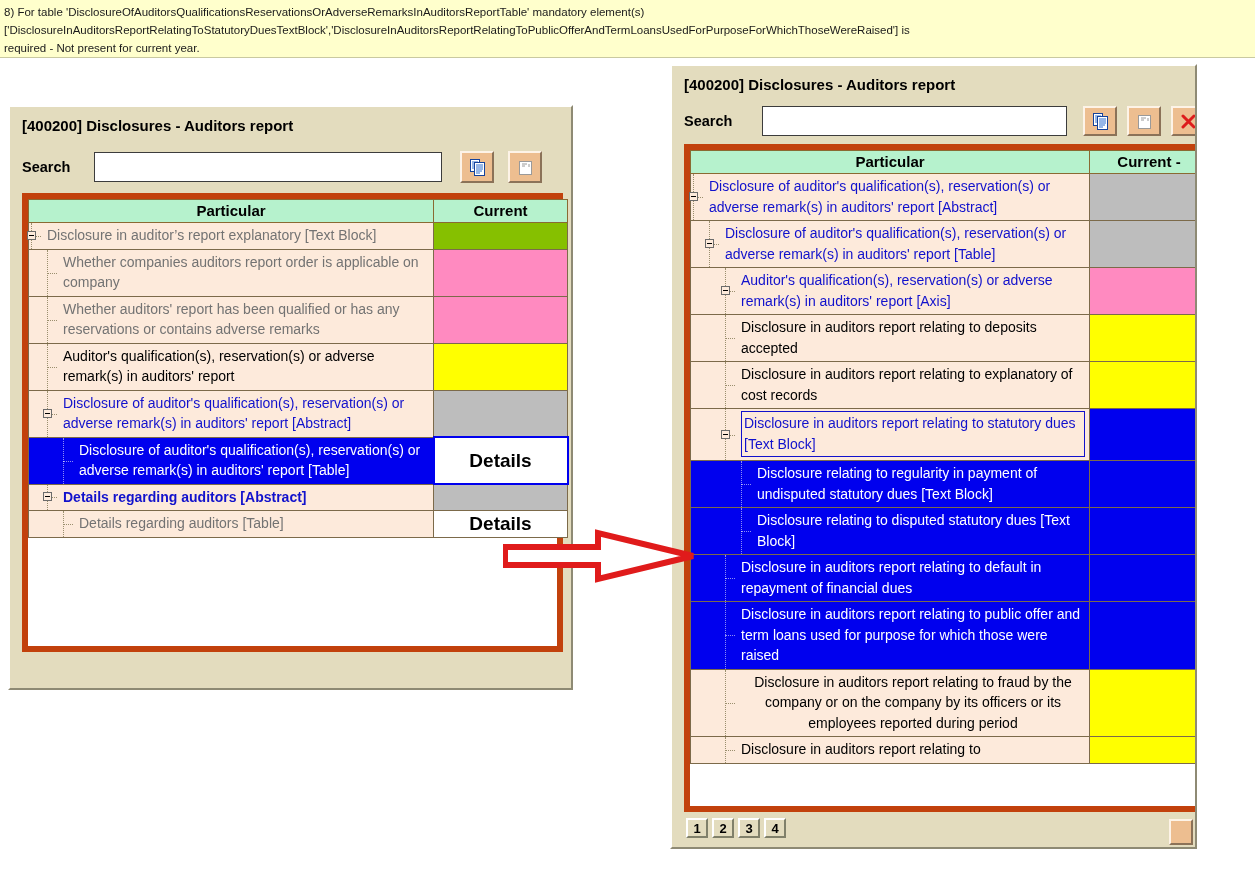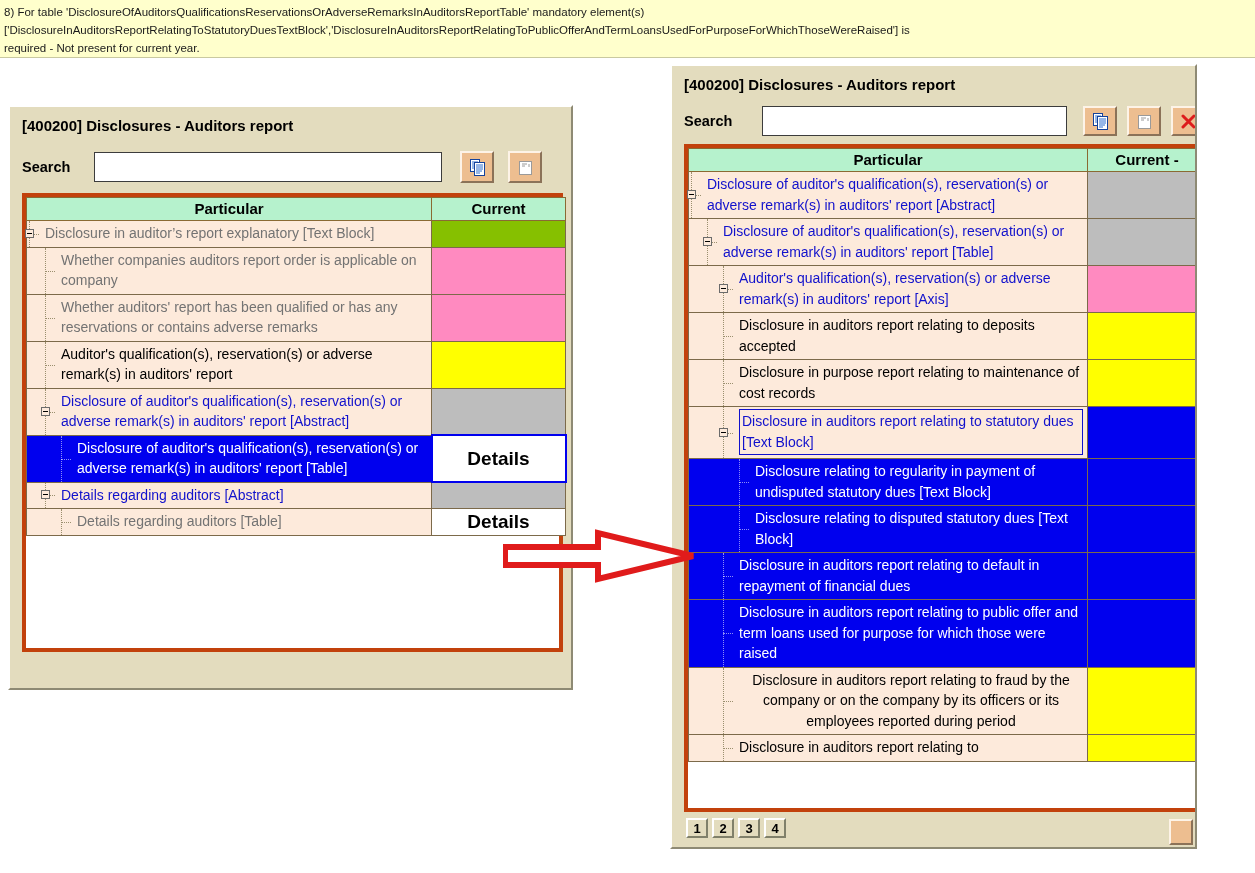--- a/index.html
+++ b/index.html
@@ -20,21 +20,21 @@
   .panel-title{font-size:15px;font-weight:bold;color:#000;}
   .search-row{display:flex;align-items:center;}
   .search-label{font-size:14.5px;font-weight:bold;color:#000;}
   .search-box{background:#ffffff;border:1px solid #3c3c3c;box-sizing:border-box;}
   .tbtn{background:#edbe90;box-sizing:border-box;
         border-left:2px solid #fdf3e7;border-top:2px solid #fdf3e7;
         border-right:2px solid #8b7258;border-bottom:2px solid #8b7258;
         display:flex;align-items:center;justify-content:center;}
 
   
-  .grid{position:absolute;background:#ffffff;border:4px solid #c2410c;box-sizing:border-box;}
+  .grid{position:absolute;background:#ffffff;border:6px solid #c2410c;box-sizing:border-box;}
   .gtable{border-collapse:collapse;table-layout:fixed;width:100%;}
   .gtable th{background:#b6f2cd;border:1px solid #8a6a33;
              font-size:15px;font-weight:bold;color:#000;text-align:center;
              padding:2px 0 3px 0;}
   .gtable td{border:1px solid #7c6a4a;vertical-align:middle;padding:0;}
   .cellP{background:#fdeadb;position:relative;}
   .plab{font-size:14px;line-height:20.5px;padding:2px 4px 3px 0;display:block;}
   .val{height:100%;}
   .c-olive{background:#86c000;}
   .c-pink{background:#ff8ac0;}
@@ -162,21 +162,21 @@
             </td>
             <td class="val c-white" style="border: 2px solid rgb(0, 0, 238);">
               <span class="detailtxt">Details</span>
             </td>
           </tr>
           <tr>
             <td class="cellP">
               <span style="position: absolute; left: 18px; top: 0px; bottom: 0px; border-left: 1px dotted rgb(154, 143, 110);"></span>
               <span style="position: absolute; left: 18px; top: 50%; width: 10px; border-top: 1px dotted rgb(154, 143, 110);"></span>
               <span class="expander" style="left: 14px; top: calc(50% - 5px);"></span>
-              <span class="plab t-blue" style="margin-left: 34px;">Details regarding auditors [Abstract]</span>
+              <span class="plab t-blue" style="margin-left: 34px; font-weight: bold;">Details regarding auditors [Abstract]</span>
             </td>
             <td class="val c-gray"></td>
           </tr>
           <tr>
             <td class="cellP">
               <span style="position: absolute; left: 34px; top: 0px; bottom: 0px; border-left: 1px dotted rgb(154, 143, 110);"></span>
               <span style="position: absolute; left: 34px; top: 50%; width: 10px; border-top: 1px dotted rgb(154, 143, 110);"></span>
               <span class="plab t-red" style="margin-left: 50px;">Details regarding auditors [Table]</span>
             </td>
             <td class="val c-white">
@@ -261,21 +261,21 @@
               <span style="position: absolute; left: 34px; top: 0px; bottom: 0px; border-left: 1px dotted rgb(154, 143, 110);"></span>
               <span style="position: absolute; left: 34px; top: 50%; width: 10px; border-top: 1px dotted rgb(154, 143, 110);"></span>
               <span class="plab t-black" style="margin-left: 50px;">Disclosure in auditors report relating to deposits accepted</span>
             </td>
             <td class="val c-yellow"></td>
           </tr>
           <tr>
             <td class="cellP">
               <span style="position: absolute; left: 34px; top: 0px; bottom: 0px; border-left: 1px dotted rgb(154, 143, 110);"></span>
               <span style="position: absolute; left: 34px; top: 50%; width: 10px; border-top: 1px dotted rgb(154, 143, 110);"></span>
-              <span class="plab t-black" style="margin-left: 50px;">Disclosure in purpose report relating to maintenance of cost records</span>
+              <span class="plab t-black" style="margin-left: 50px;">Disclosure in auditors report relating to explanatory of cost records</span>
             </td>
             <td class="val c-yellow"></td>
           </tr>
           <tr>
             <td class="cellP">
               <span style="position: absolute; left: 34px; top: 0px; bottom: 0px; border-left: 1px dotted rgb(154, 143, 110);"></span>
               <span style="position: absolute; left: 34px; top: 50%; width: 10px; border-top: 1px dotted rgb(154, 143, 110);"></span>
               <span class="expander" style="left: 30px; top: calc(50% - 5px);"></span>
               <span class="plab t-blue" style="margin-left: 50px;"><span class="focusrect t-blue">Disclosure in auditors report relating to statutory dues [Text Block]</span></span>
             </td>

